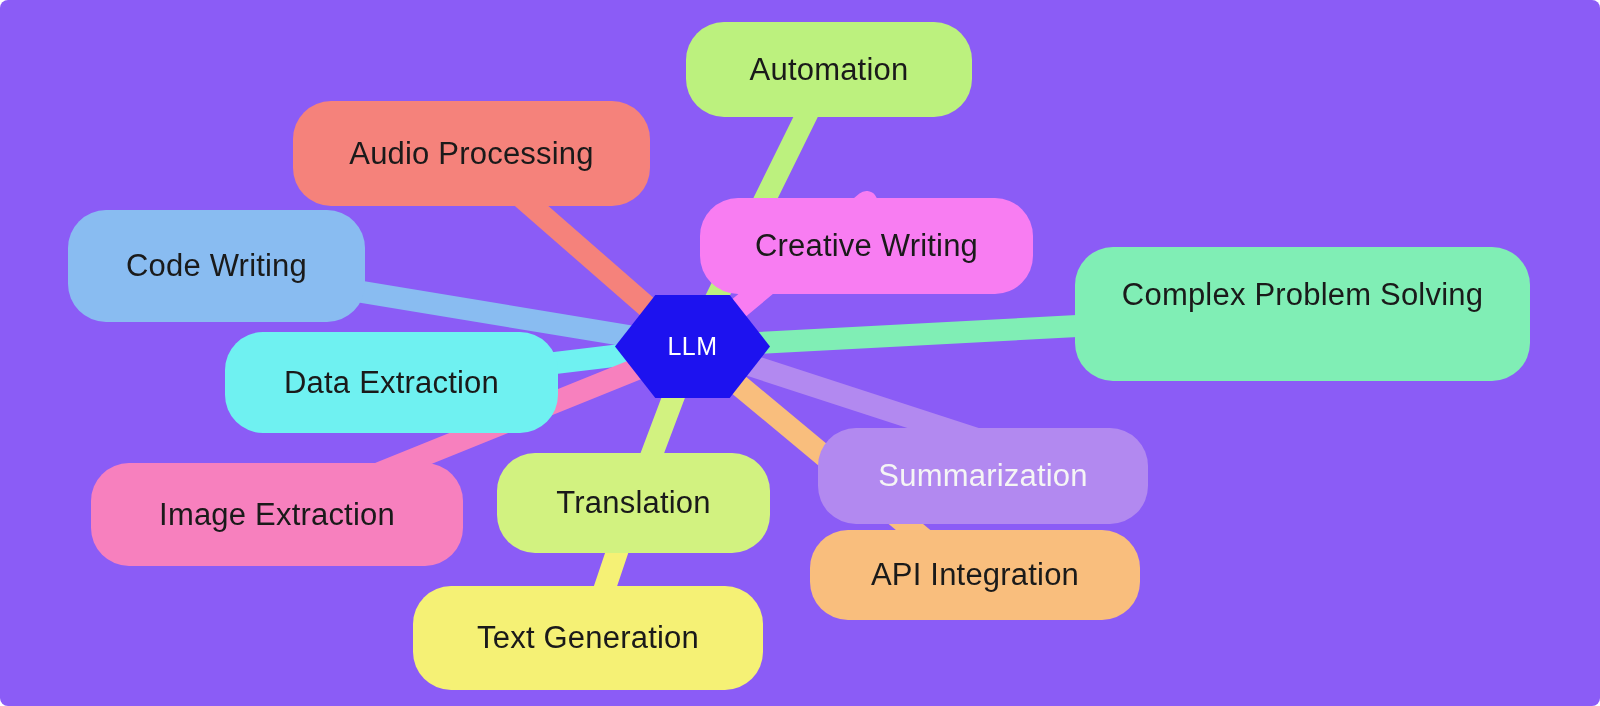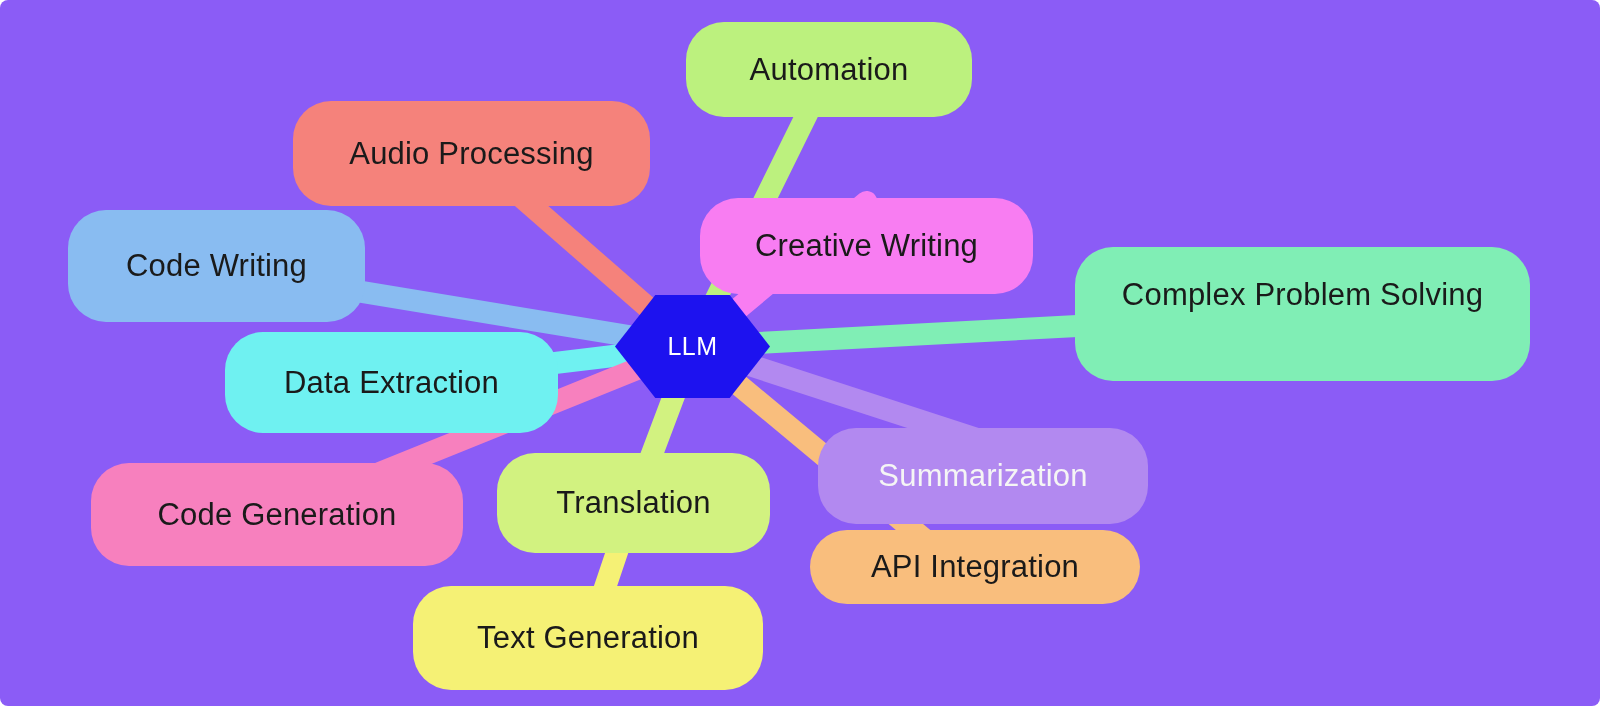--- a/index.html
+++ b/index.html
@@ -89,23 +89,23 @@
       <div class="node" style="left: 1075px; top: 247px; width: 455px; height: 134px; background: rgb(128, 238, 181);">
         <span style="color: rgb(26, 26, 26); position: relative; top: -19px;">Complex Problem Solving</span>
       </div>
       <div class="node" style="left: 818px; top: 393px; width: 330px; height: 96px; background: rgb(178, 137, 240); margin-top: 35px;">
         <span style="color: rgb(245, 245, 245);">Summarization</span>
       </div>
       <div class="node" style="left: 497px; top: 453px; width: 273px; height: 100px; background: rgb(210, 242, 128);">
         <span style="color: rgb(26, 26, 26);">Translation</span>
       </div>
       <div class="node" style="left: 91px; top: 463px; width: 372px; height: 103px; background: rgb(247, 128, 190);">
-        <span style="color: rgb(26, 26, 26);">Code Generation</span>
+        <span style="color: rgb(26, 26, 26);">Image Extraction</span>
       </div>
-      <div class="node" style="left: 810px; top: 530px; width: 330px; height: 74px; background: rgb(249, 190, 125);">
+      <div class="node" style="left: 810px; top: 530px; width: 330px; height: 90px; background: rgb(249, 190, 125);">
         <span style="color: rgb(26, 26, 26);">API Integration</span>
       </div>
       <div class="node" style="left: 413px; top: 586px; width: 350px; height: 104px; background: rgb(245, 241, 117);">
         <span style="color: rgb(26, 26, 26);">Text Generation</span>
       </div>
     </div>
   <div class="root-hex" style="left: 615px; top: 295px; width: 155px; height: 103px; background: rgb(29, 18, 239);">
     <span style="color: rgb(255, 255, 255);">LLM</span>
   </div>
 </div>

